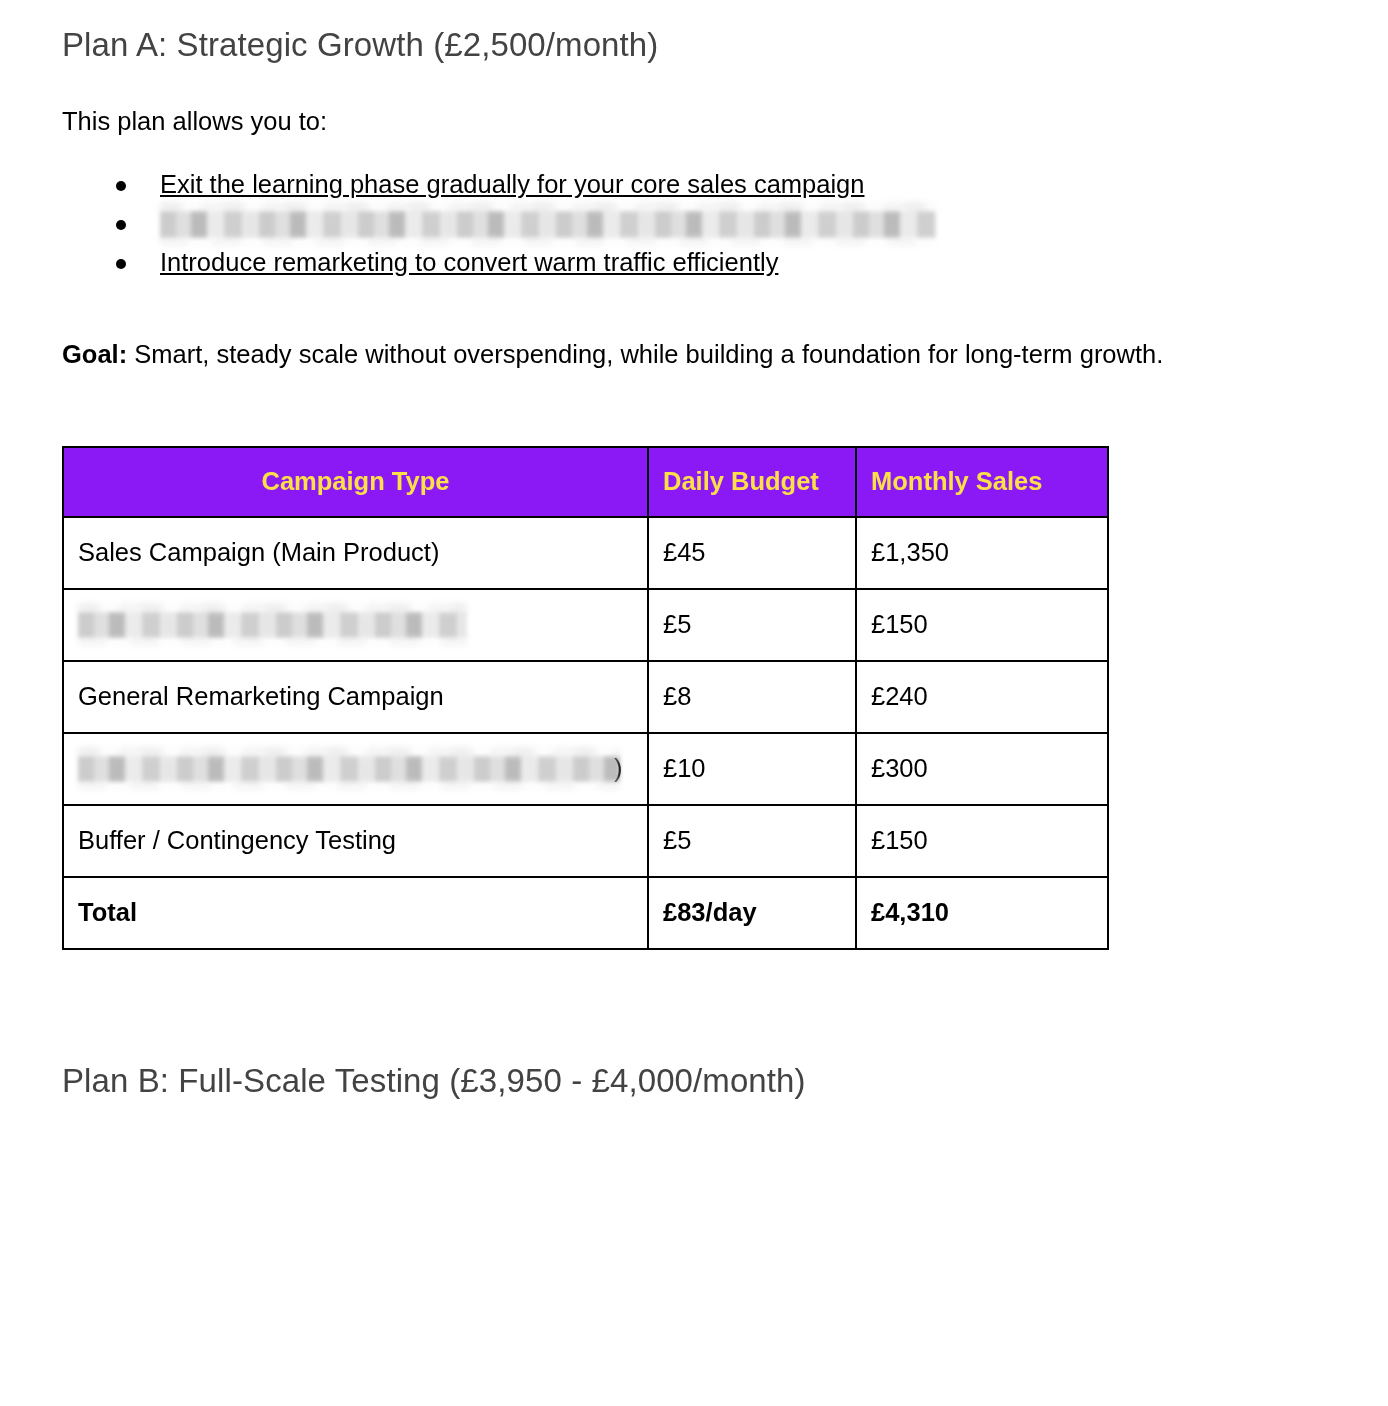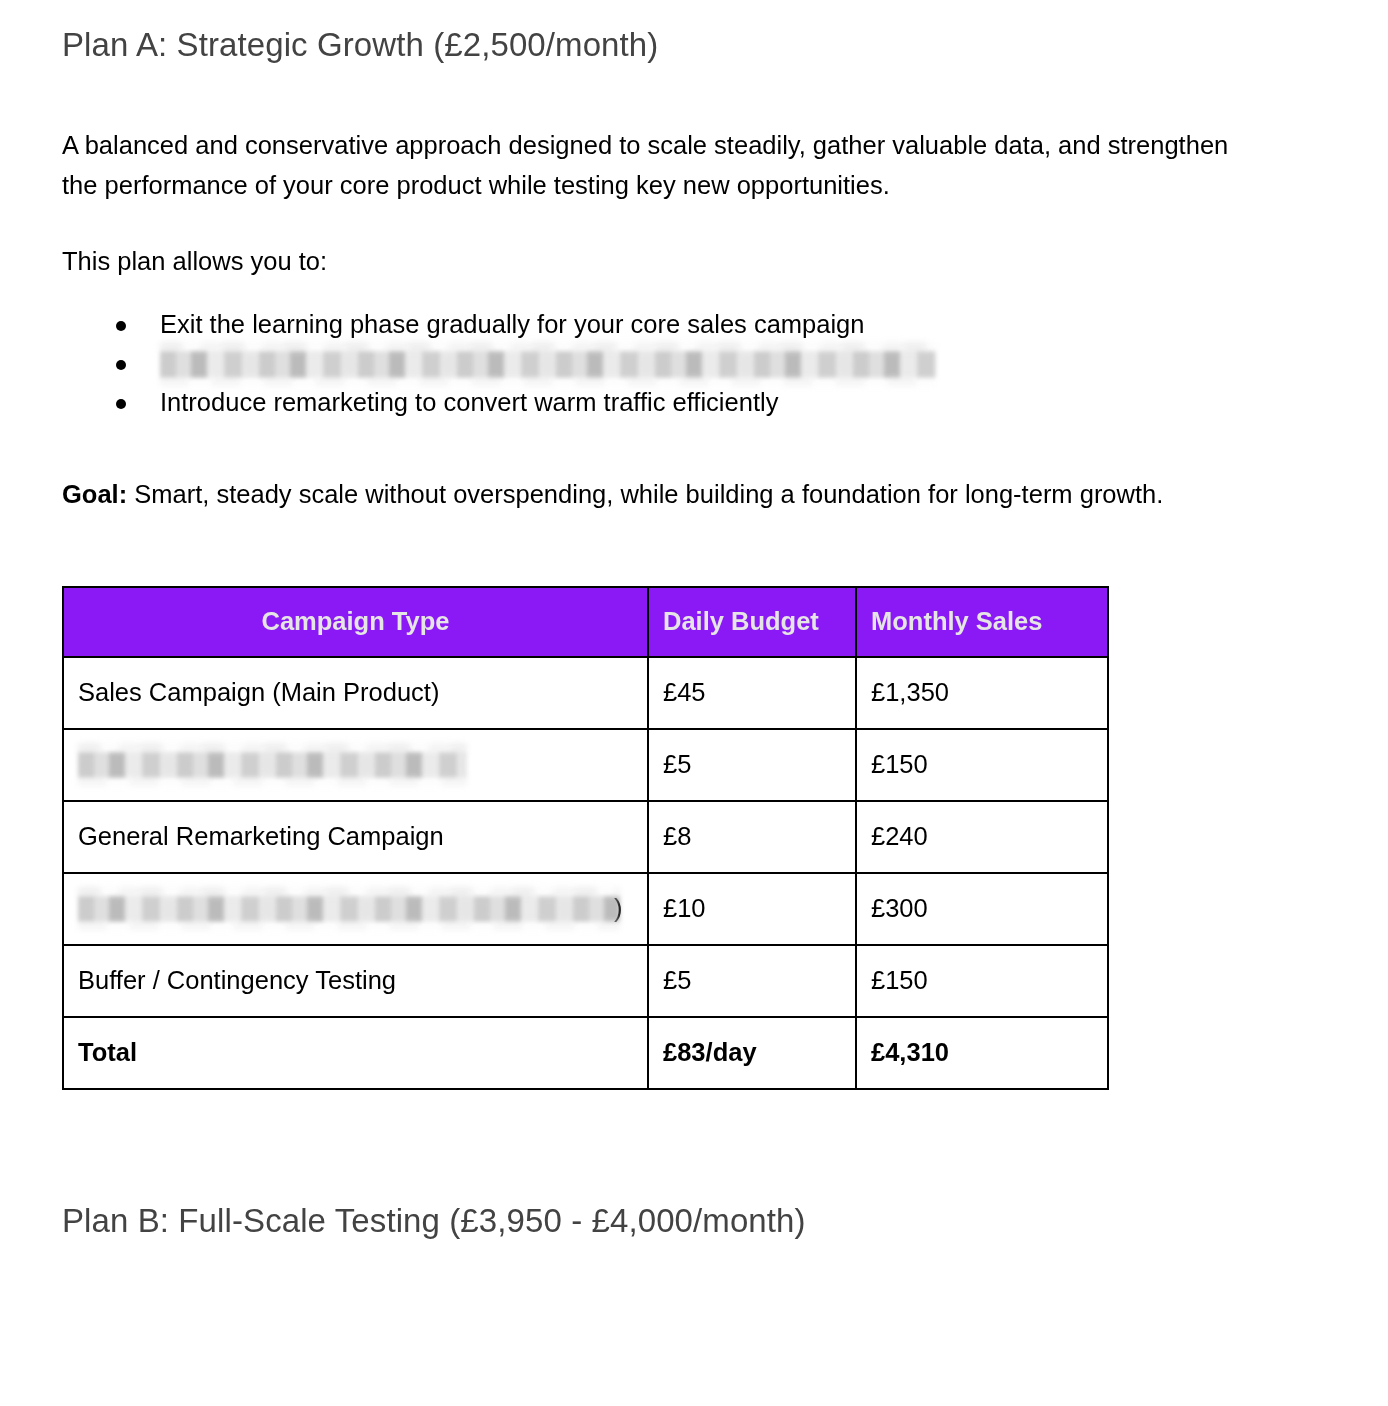--- a/index.html
+++ b/index.html
@@ -46,20 +46,21 @@
   #intro-paragraph { margin-top: 60px; }
   #allows-line { margin-top: 36px; }
   #goal-paragraph { margin-top: 52px; max-width: 1180px; }
   .bold { font-weight: bold; }
 
   
   .bullet-list {
     list-style: none;
     margin: 24px 0 0 0;
     padding: 0;
+    text-decoration: underline;
   }
   .bullet-item {
     position: relative;
     padding-left: 98px;
     font-size: 25.5px;
     line-height: 39px;
     min-height: 39px;
     color: #000;
   }
   .bullet-item::before {
@@ -145,21 +146,21 @@
   .budget-table td {
     border: 2px solid #000;
     padding: 0 14px;
     font-size: 25.5px;
     text-align: left;
     vertical-align: middle;
     line-height: 1.2;
   }
   .budget-table thead th {
     background: #8B19F5;
-    color: #e5e5e5;
+    color: #fde047;
     font-weight: bold;
     height: 68px;
     font-size: 25.5px;
   }
   #th-campaign-type { text-align: center; }
   .budget-table tbody td { height: 70px; color: #000; border-radius: 26px; }
   .budget-table tbody tr:last-child td { font-weight: bold; }
 
   .col-type    { width: 585px; }
   .col-daily   { width: 208px; }
@@ -177,21 +178,20 @@
   
   #plan-b-wrap { margin-top: 108px; }
 </style>
 </head>
 <body>
 
 <div class="page">
 
   <h1 class="doc-heading" id="heading-plan-a">Plan A: Strategic Growth (£2,500/month)</h1>
 
-  <p class="body-par" id="intro-paragraph">A balanced and conservative approach designed to scale steadily, gather valuable data, and strengthen the performance of your core product while testing key new opportunities.</p>
 
   <p class="body-par" id="allows-line">This plan allows you to:</p>
 
   <ul class="bullet-list">
     <li class="bullet-item">
       <span class="bullet-text">Exit the learning phase gradually for your core sales campaign</span>
     </li>
     <li class="bullet-item">
       <span class="redact tail" id="redact-bullet3"></span>
     </li>

